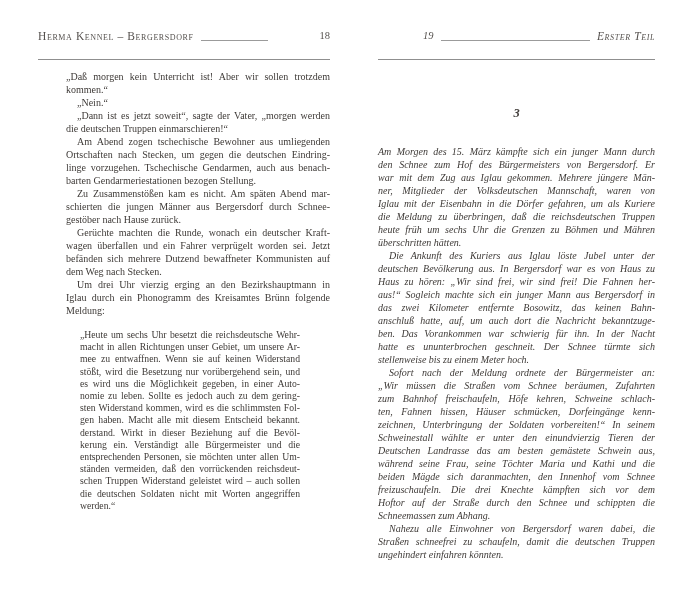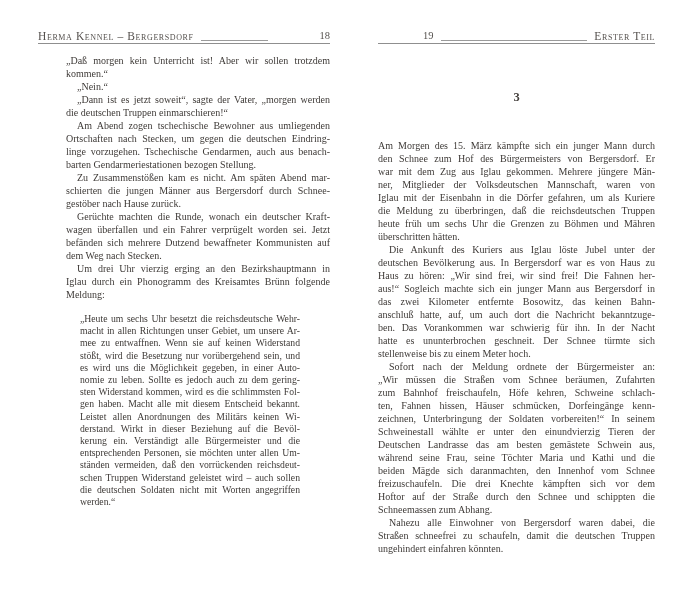--- a/index.html
+++ b/index.html
@@ -8,27 +8,27 @@
     background: #ffffff;
     overflow: hidden;
   }
   body {
     font-family: "Liberation Serif", "DejaVu Serif", serif;
     color: #3e3a37;
     position: relative;
   }
   .page { position: absolute; top: 30px; }
   .page-left  { left: 38px;  width: 292px; }
-  .page-right { left: 378px; width: 277px; }
+  .page-right { left: 378px; width: 277px; font-style: italic; }
 
   .running-head {
     display: flex;
     align-items: flex-end;
     border-bottom: 1px solid #8f8f8f;
-    padding-bottom: 1px;
+    padding-bottom: 17px;
     color: #55514e;
   }
   .rh-title {
     font-variant: small-caps;
     font-size: 11.5px;
     letter-spacing: 0.6px;
     line-height: 12px;
     white-space: nowrap;
   }
   .rh-num {
@@ -42,21 +42,21 @@
     margin: 0 7px 1px 7px;
     height: 0;
   }
 
   .body-text {
     font-size: 10px;
     line-height: 13px;
     letter-spacing: 0;
   }
   .page-left  > .body-text { margin-top: 10px; margin-left: 28px; }
-  .page-right > .body-text { margin-top: 34px; }
+  .page-right > .body-text { margin-top: 24px; }
 
   .para { margin: 0; }
   .bline {
     text-align: justify;
     text-align-last: justify;
     min-height: 13px;
   }
   .bline.last { text-align-last: left; }
   .para.indent .bline.first { text-indent: 11px; }
 
@@ -125,21 +125,20 @@
   <div class="body-text quote">
       <div class="para">
         <div class="bline first">„Heute um sechs Uhr besetzt die reichsdeutsche Wehr-</div>
         <div class="bline">macht in allen Richtungen unser Gebiet, um unsere Ar-</div>
         <div class="bline">mee zu entwaffnen. Wenn sie auf keinen Widerstand</div>
         <div class="bline">stößt, wird die Besetzung nur vorübergehend sein, und</div>
         <div class="bline">es wird uns die Möglichkeit gegeben, in einer Auto-</div>
         <div class="bline">nomie zu leben. Sollte es jedoch auch zu dem gering-</div>
         <div class="bline">sten Widerstand kommen, wird es die schlimmsten Fol-</div>
         <div class="bline">gen haben. Macht alle mit diesem Entscheid bekannt.</div>
-        <div class="bline">Leistet allen Anordnungen des Militärs keinen Wi-</div>
         <div class="bline">derstand. Wirkt in dieser Beziehung auf die Bevöl-</div>
         <div class="bline">kerung ein. Verständigt alle Bürgermeister und die</div>
         <div class="bline">entsprechenden Personen, sie möchten unter allen Um-</div>
         <div class="bline">ständen vermeiden, daß den vorrückenden reichsdeut-</div>
         <div class="bline">schen Truppen Widerstand geleistet wird – auch sollen</div>
         <div class="bline">die deutschen Soldaten nicht mit Worten angegriffen</div>
         <div class="bline last">werden.“</div>
       </div>
     </div>
 </div>

